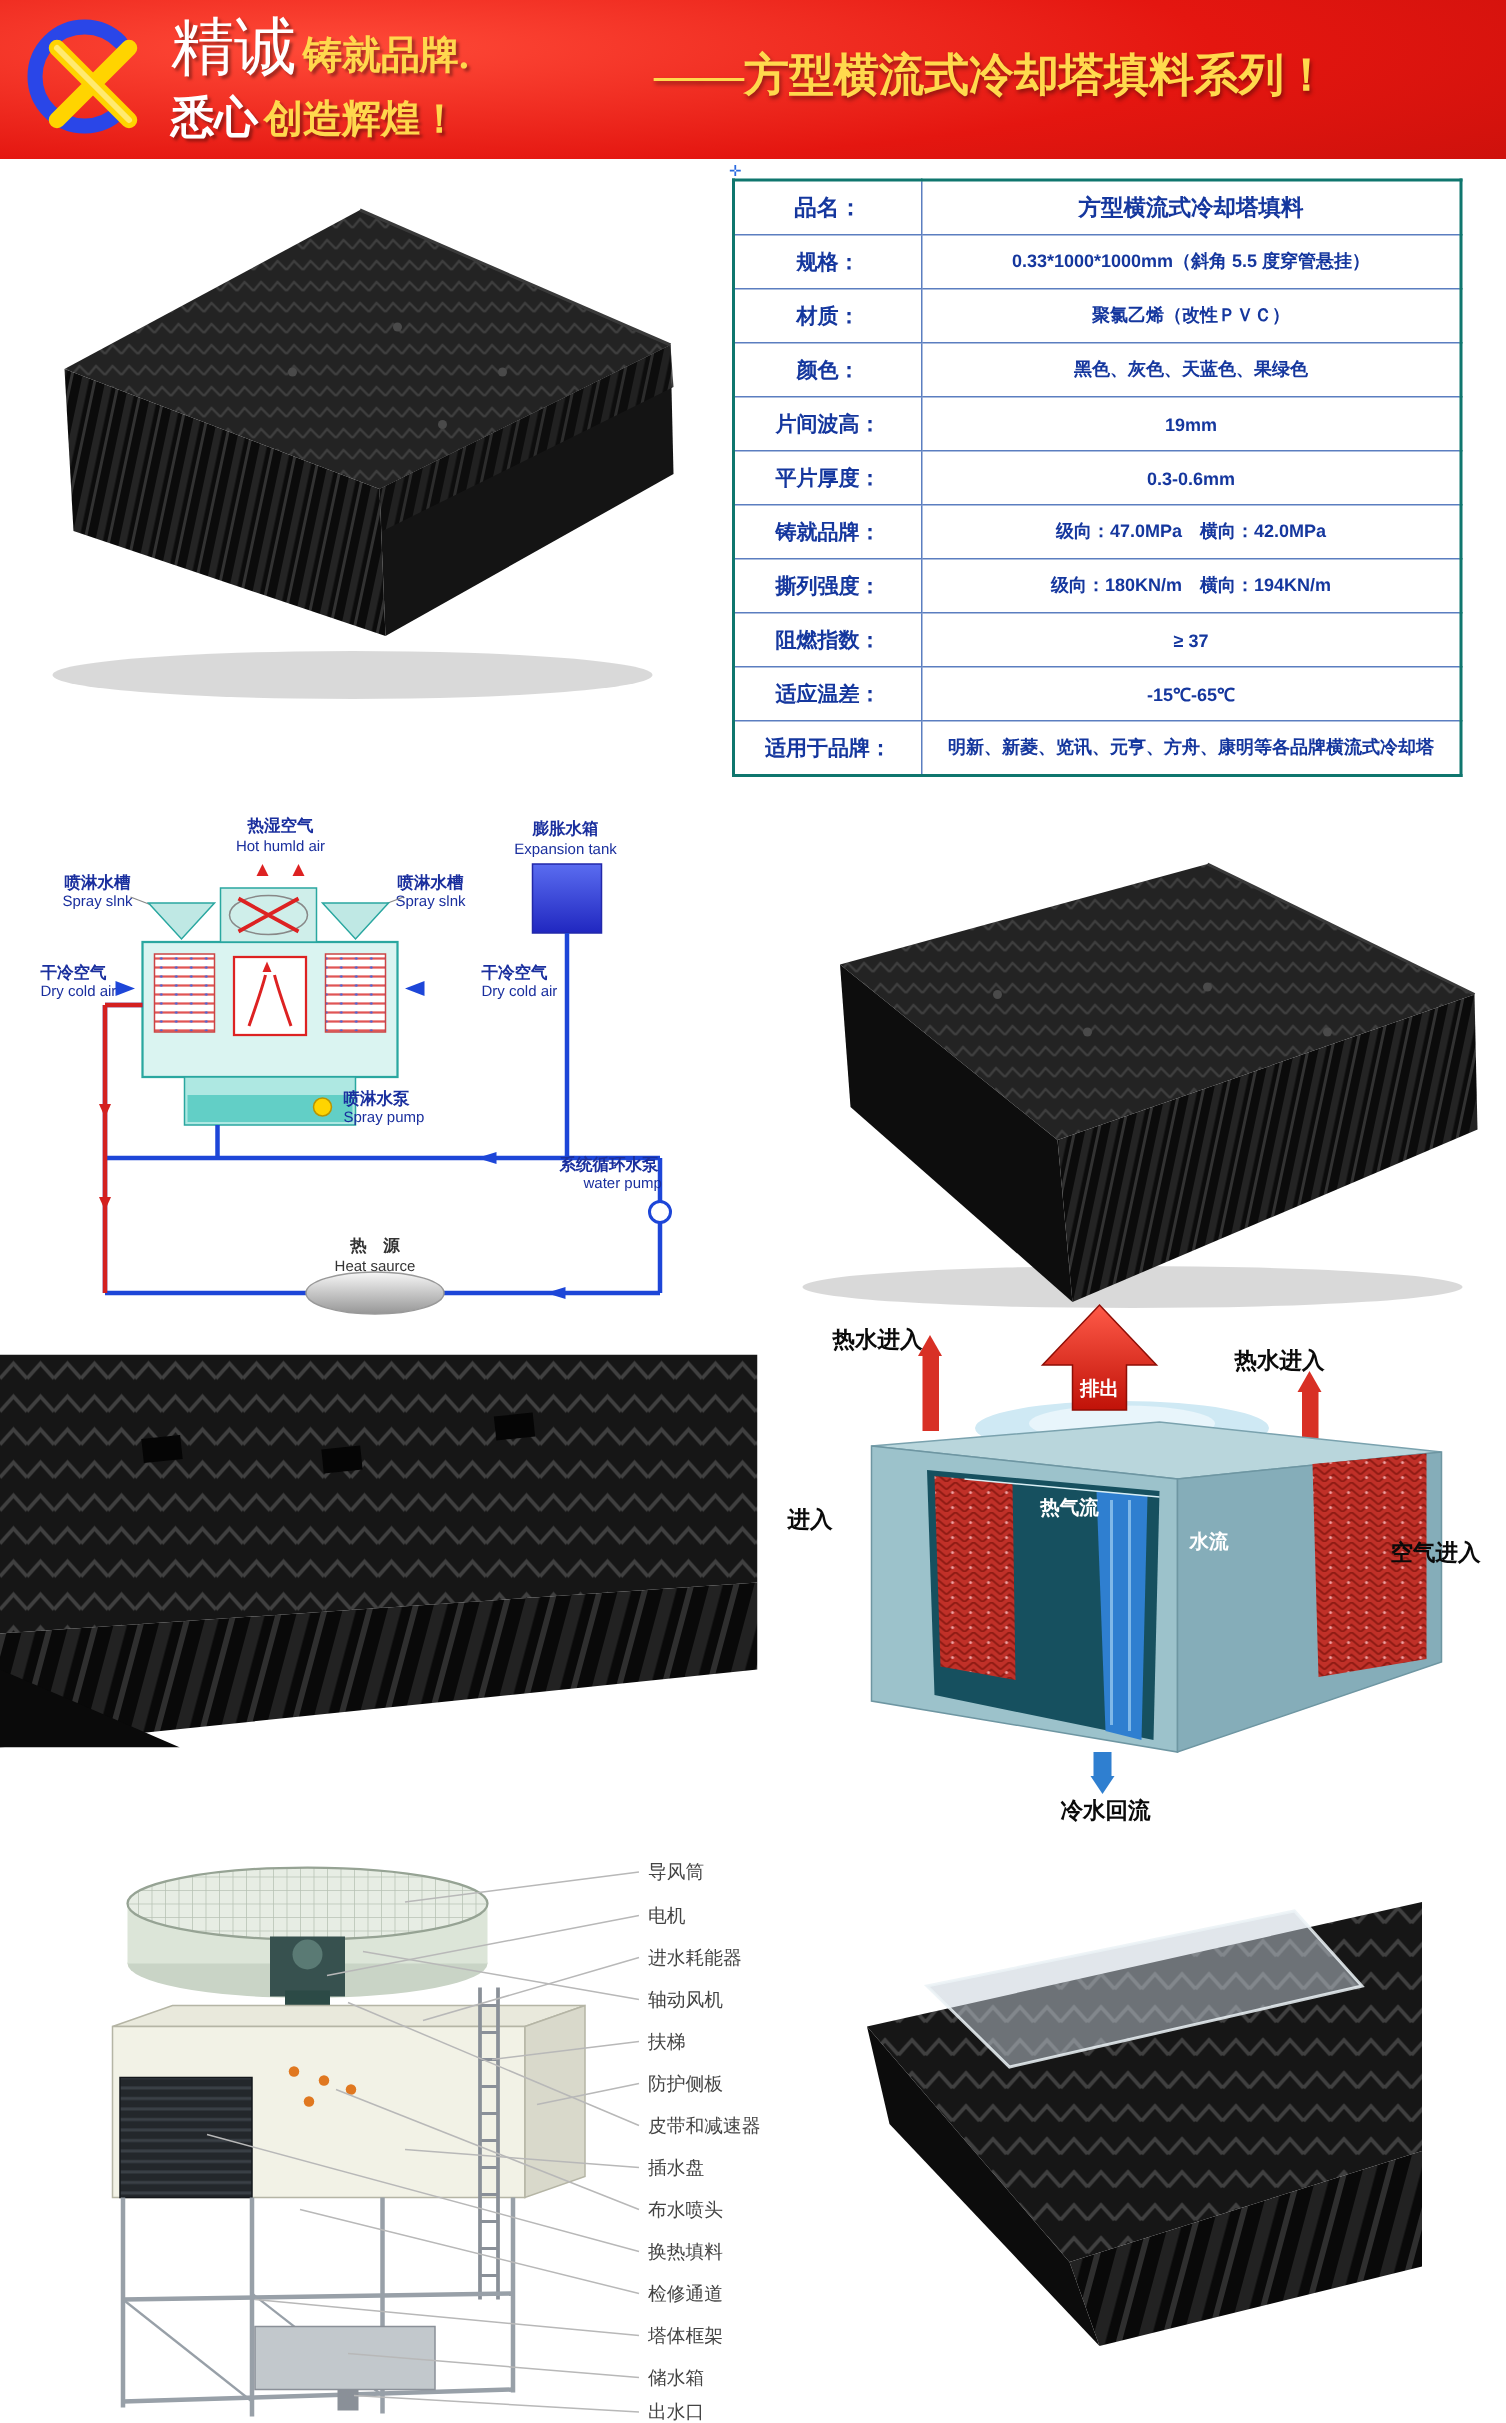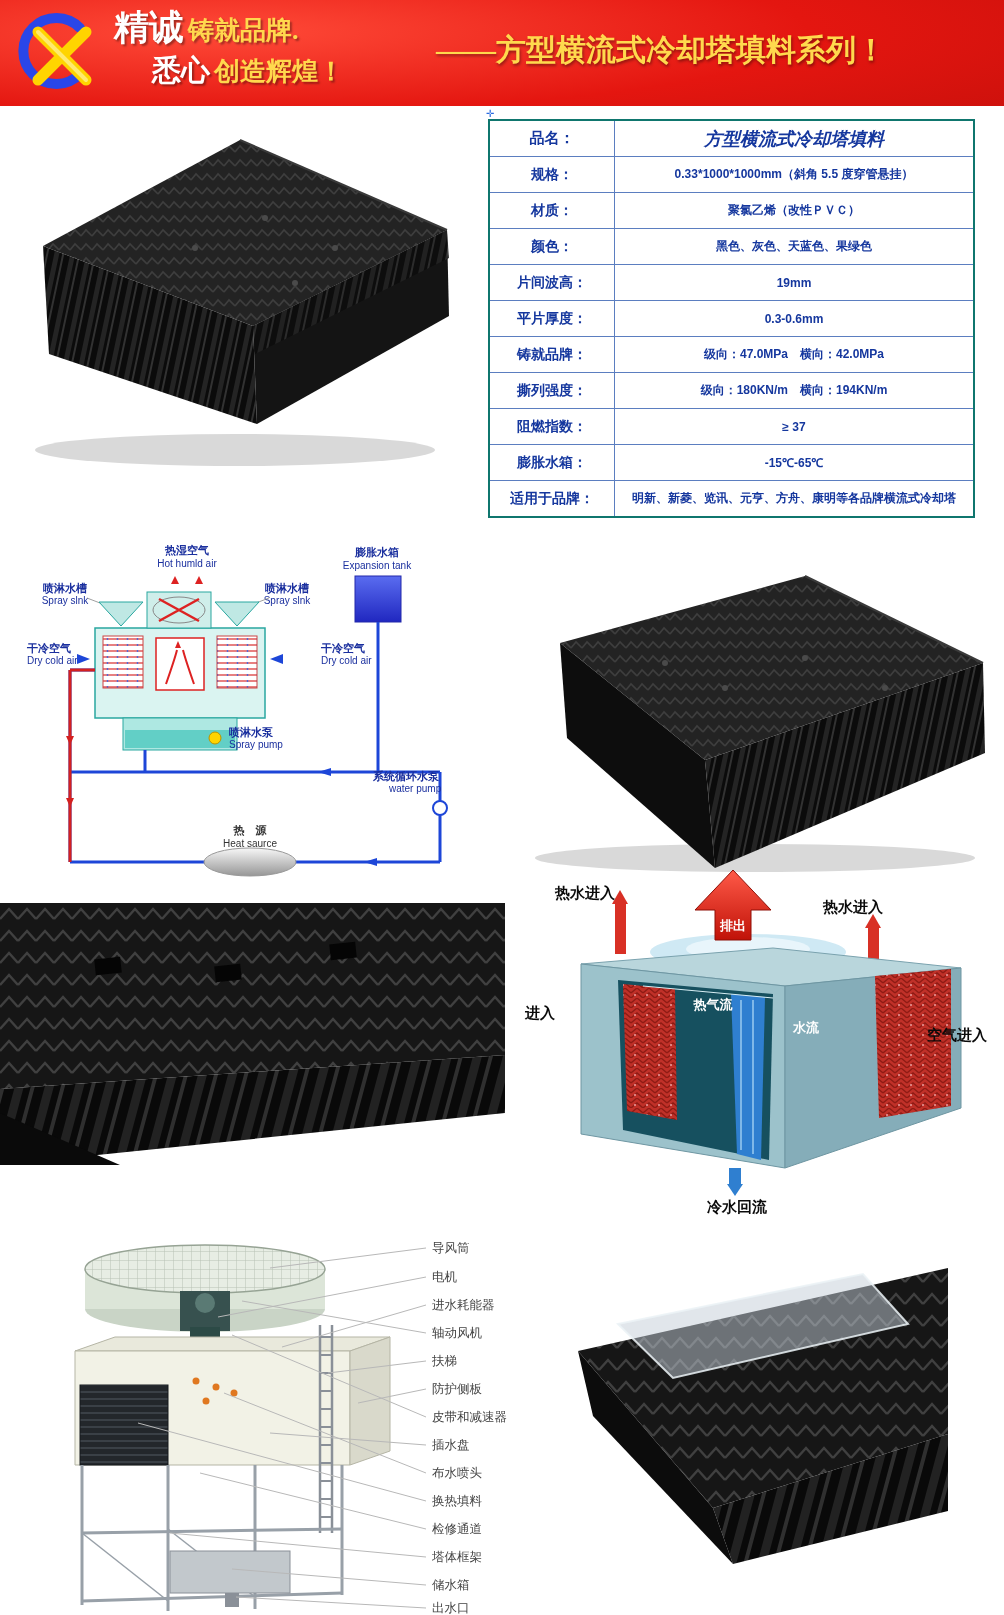--- a/index.html
+++ b/index.html
@@ -4,37 +4,37 @@
 <style>
   html,body{margin:0;padding:0;background:#fff;}
   .page{position:relative;width:1004px;height:1615px;margin:0 auto;background:#fff;
         font-family:"Liberation Sans",sans-serif;overflow:hidden;}
 
   
   .banner{position:absolute;left:0;top:0;width:1004px;height:106px;
           background:radial-gradient(130% 170% at 22% 30%, #ff4a38 0%, #e41610 45%, #b90c08 100%);}
   .banner-logo{position:absolute;left:8px;top:8px;width:100px;height:90px;}
   .slogan{position:absolute;left:114px;top:6px;font-family:"Liberation Serif",serif;line-height:1.25;}
-  .slogan .l1a{font-size:35px;font-weight:bold;color:#ffffff;text-shadow:2px 2px 2px rgba(0,0,0,.35);}
+  .slogan .l1a{font-size:42px;font-weight:normal;color:#ffffff;text-shadow:2px 2px 2px rgba(0,0,0,.35);}
   .slogan .l1b{font-size:26px;font-weight:bold;color:#ffd84d;text-shadow:2px 2px 2px rgba(0,0,0,.35);}
-  .slogan .line2{margin-left:38px;margin-top:2px;}
+  .slogan .line2{margin-top:2px;}
   .slogan .l2a{font-size:29px;font-weight:bold;color:#ffffff;text-shadow:2px 2px 2px rgba(0,0,0,.35);}
   .slogan .l2b{font-size:26px;font-weight:bold;color:#ffd84d;text-shadow:2px 2px 2px rgba(0,0,0,.35);}
   .series-title{position:absolute;left:436px;top:30px;font-family:"Liberation Serif",serif;
           font-size:30px;font-weight:bold;color:#ffd94d;text-shadow:1px 2px 3px rgba(0,0,0,.4);white-space:nowrap;}
   .corner-mark{position:absolute;left:486px;top:108px;font-size:10px;color:#2a6ae0;}
 
   
   .spec-table{position:absolute;left:488px;top:119px;width:487px;border-collapse:collapse;
               table-layout:fixed;background:#fff;border:2px solid #0f766e;}
   .spec-table td{border:1px solid #5b7ec0;height:33px;text-align:center;vertical-align:middle;
                  color:#15379e;padding:1px 4px;}
   .spec-table .spec-label{width:116px;font-size:14px;font-weight:bold;}
   .spec-table .spec-value{font-size:12px;font-weight:bold;}
-  .spec-table tr:first-child .spec-value{font-size:18px;font-style:italic;}
+  .spec-table tr:first-child .spec-value{font-size:15px;}
   .spec-table tr:first-child .spec-label{font-size:15px;}
 
   
   .fig{position:absolute;}
 
   
   .cn{font-size:11px;font-weight:bold;fill:#1a2f9e;}
   .en{font-size:10px;fill:#1a2f9e;}
   .cn-dark{font-size:11px;font-weight:bold;fill:#333;}
   .en-dark{font-size:10px;fill:#333;}
@@ -166,21 +166,21 @@
         </tr>
         <tr>
           <td class="spec-label">撕列强度：</td>
           <td class="spec-value">级向：180KN/m　横向：194KN/m</td>
         </tr>
         <tr>
           <td class="spec-label">阻燃指数：</td>
           <td class="spec-value">≥ 37</td>
         </tr>
         <tr>
-          <td class="spec-label">膨胀水箱：</td>
+          <td class="spec-label">适应温差：</td>
           <td class="spec-value">-15℃-65℃</td>
         </tr>
         <tr>
           <td class="spec-label">适用于品牌：</td>
           <td class="spec-value">明新、新菱、览讯、元亨、方舟、康明等各品牌横流式冷却塔</td>
         </tr>
       </tbody>
   </table>
 
   <svg class="fig" style="left:25px;top:540px;width:450px;height:365px" viewBox="0 0 450 365">

